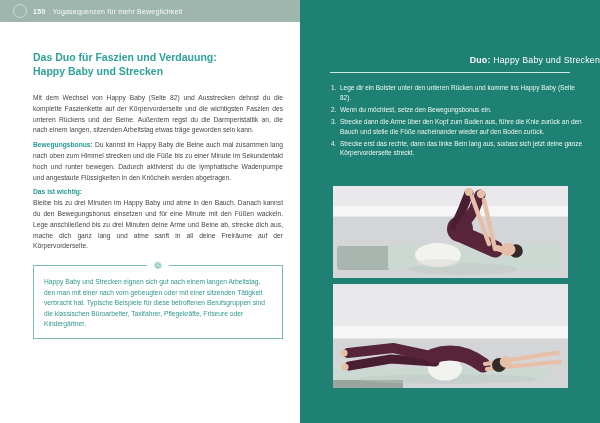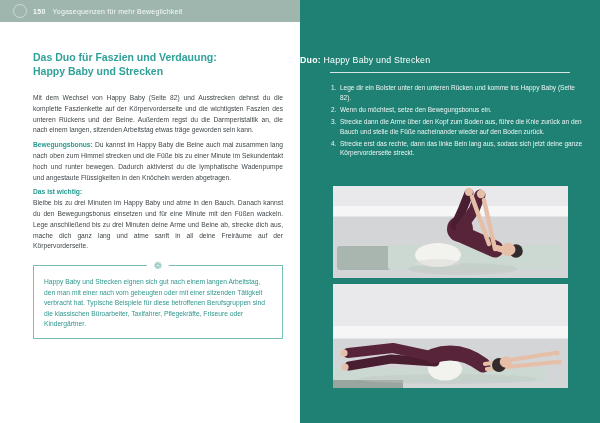--- a/index.html
+++ b/index.html
@@ -36,21 +36,21 @@
   }
   .info-box-flower{
     position:absolute;top:-7px;left:50%;transform:translateX(-50%);
     background:#ffffff;padding:0 7px;color:#7abdb4;font-size:10px;line-height:13px;
   }
   
   .right-page{
     position:absolute;left:300px;top:0;width:300px;height:423px;
     background:#1f8074;color:#eef6f4;
   }
-  .rp-title{margin-top:55px;text-align:left;font-size:8.8px;color:#ffffff;letter-spacing:.2px;}
+  .rp-title{margin-top:55px;text-align:right;font-size:8.8px;color:#ffffff;letter-spacing:.2px;}
   .rp-title .bold{font-weight:bold;}
   .rp-rule{width:240px;margin:7px auto 0 auto;border:0;border-top:1px solid rgba(255,255,255,.8);}
   .steps{margin:10px 0 0 0;padding:0 16px 0 31px;}
   .step{display:flex;margin-bottom:2px;font-size:6.5px;line-height:9.9px;}
   .step-num{flex:0 0 9px;text-align:left;}
   .step-txt{flex:1;}
   .photo{position:absolute;left:33px;overflow:hidden;background:#d4d5d7;}
   .photo-1{top:186px;width:235px;height:92px;}
   .photo-2{top:284px;width:235px;height:104px;}
   .photo svg{display:block;}

